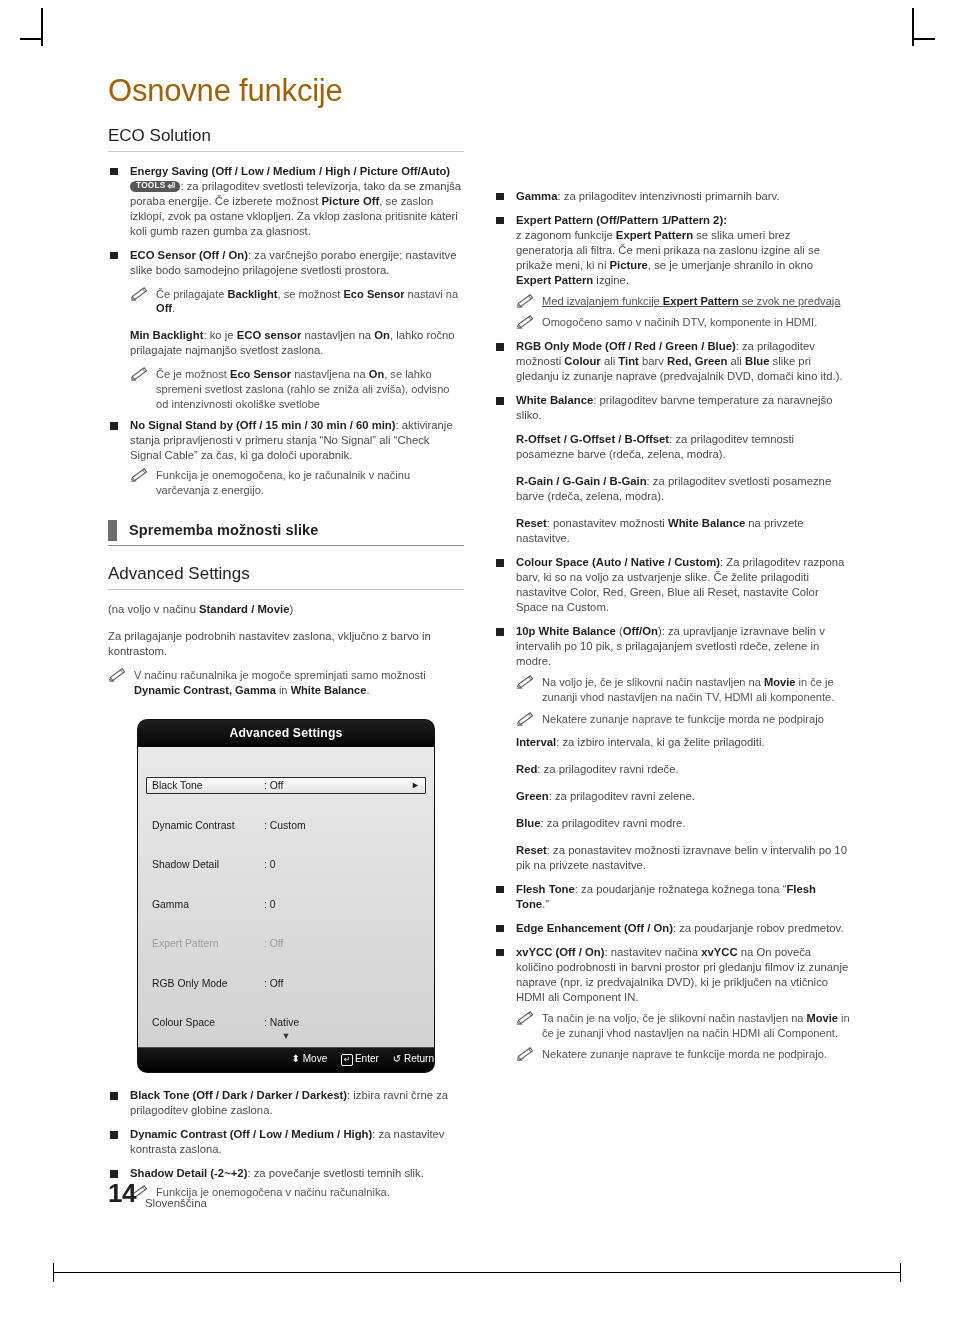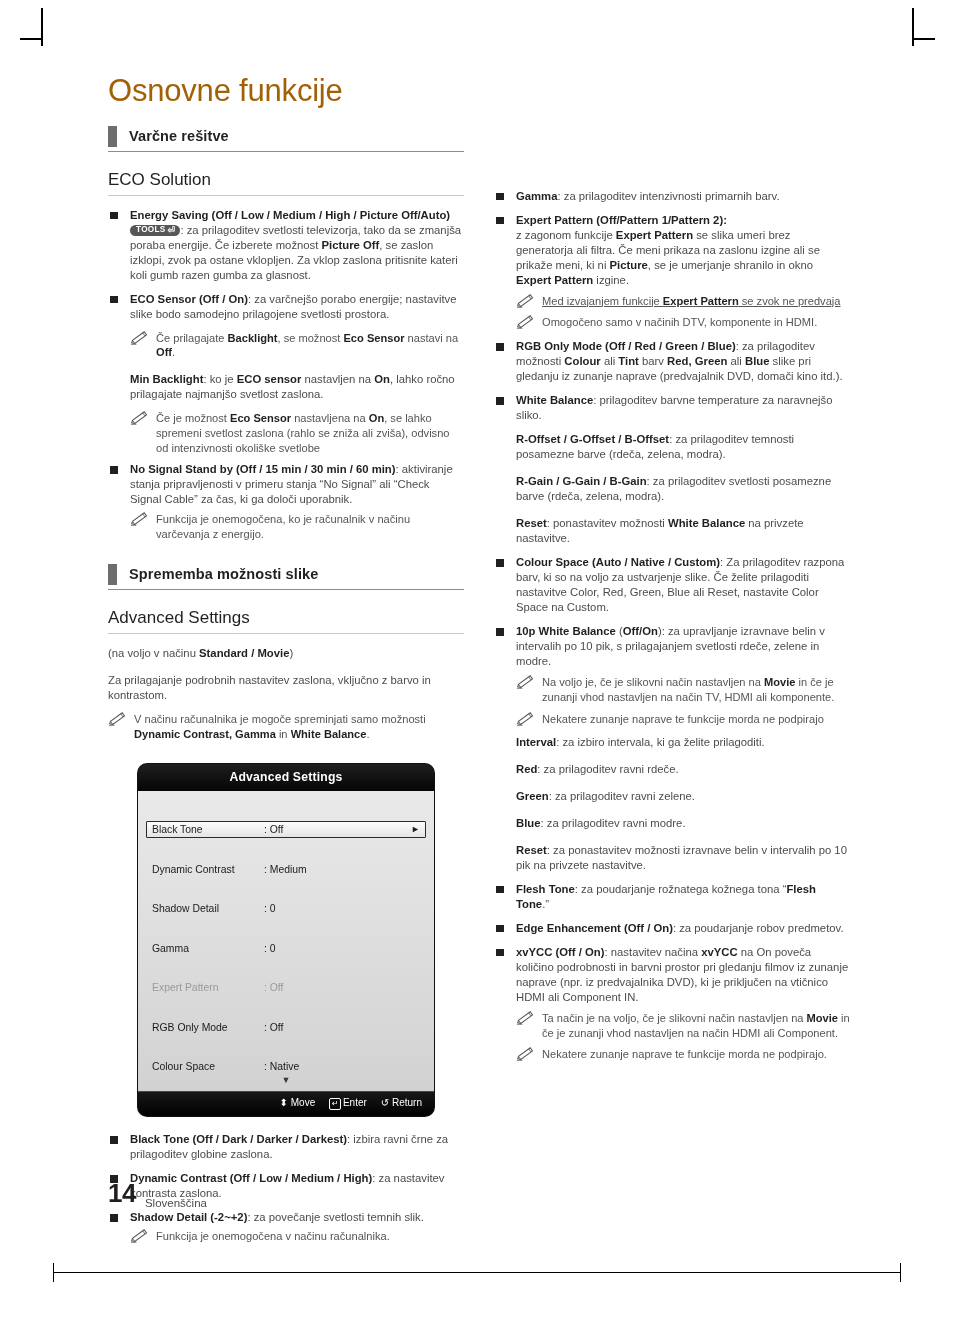--- a/index.html
+++ b/index.html
@@ -143,21 +143,21 @@
   .osd-value{flex:1;}
   .osd-arrow{font-size:9px;color:#1b1b1b;}
   .osd-down{
     text-align:center;color:#3a3a3a;font-size:9px;
     padding:1px 0 4px 0;
   }
   .osd-foot{
     background:linear-gradient(#181818,#000);
     color:#fff;
     display:flex;justify-content:flex-end;gap:14px;
-    padding:5px 12px 6px 0;font-size:10px;
+    padding:5px 0 6px 0;font-size:10px;
     border-top:1px solid #4a4a4a;
   }
   .osd-foot span{white-space:nowrap;}
   .keybox{
     display:inline-block;border:1px solid #fff;border-radius:2px;
     padding:0 1.5px;font-size:8px;line-height:10px;margin-right:2px;
   }
 
   
   .pagefoot{
@@ -191,24 +191,20 @@
   <div class="crop h" style="left:913px;top:38px;"></div>
 
   <div class="content">
 
     <h1 class="doc-title">Osnovne funkcije</h1>
 
     <div class="columns">
 
       <div class="col left">
 
-        <div class="sec-head">
-          <div class="sec-bar"></div>
-          <div class="sec-title">Varčne rešitve</div>
-        </div>
 
         <div class="sub-head">ECO Solution</div>
 
         <ul class="blist">
           <li>
             <b>Energy Saving (Off / Low / Medium / High / Picture Off/Auto)</b>
             <span class="tools">
                 <span>TOOLS</span>
                 <span class="ent">⏎</span>
               </span><span>: za prilagoditev svetlosti televizorja, tako da se zmanjša poraba energije. Če izberete možnost </span><b>Picture Off</b><span>, se zaslon izklopi, zvok pa ostane vklopljen. Za vklop zaslona pritisnite kateri koli gumb razen gumba za glasnost.</span>
@@ -284,21 +280,21 @@
           <div class="osd-title">Advanced Settings</div>
           <div class="osd-body">
 
             <div class="osd-row sel">
               <div class="osd-label">Black Tone</div>
               <div class="osd-value">: Off</div>
               <div class="osd-arrow">►</div>
             </div>
             <div class="osd-row">
               <div class="osd-label">Dynamic Contrast</div>
-              <div class="osd-value">: Medium</div>
+              <div class="osd-value">: Custom</div>
             </div>
             <div class="osd-row">
               <div class="osd-label">Shadow Detail</div>
               <div class="osd-value">: 0</div>
             </div>
             <div class="osd-row">
               <div class="osd-label">Gamma</div>
               <div class="osd-value">: 0</div>
             </div>
             <div class="osd-row dim">

